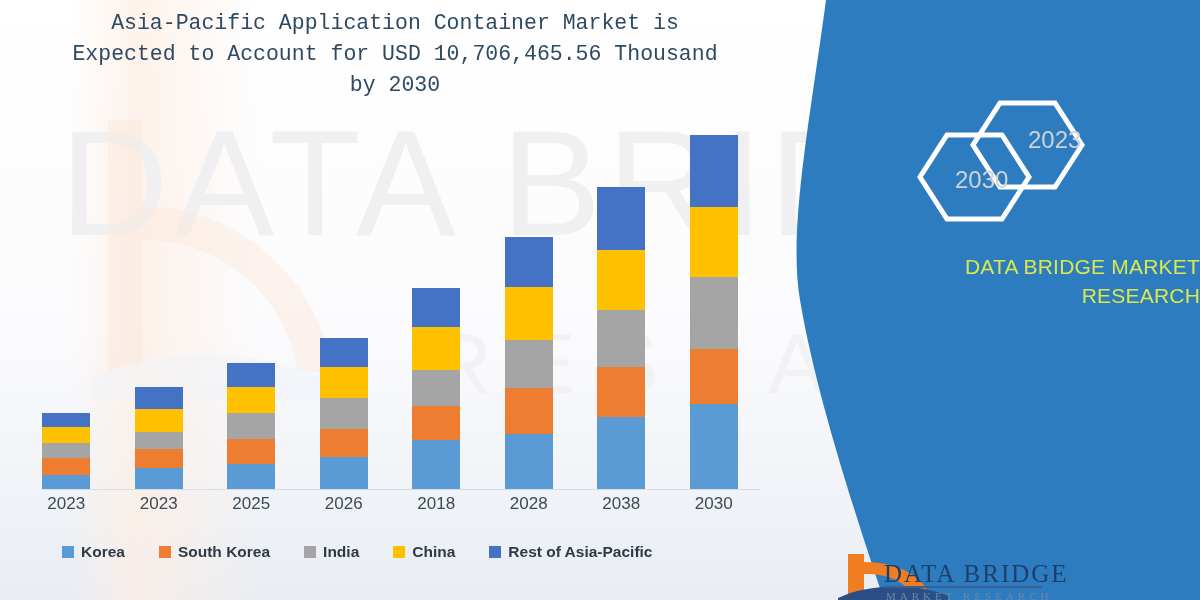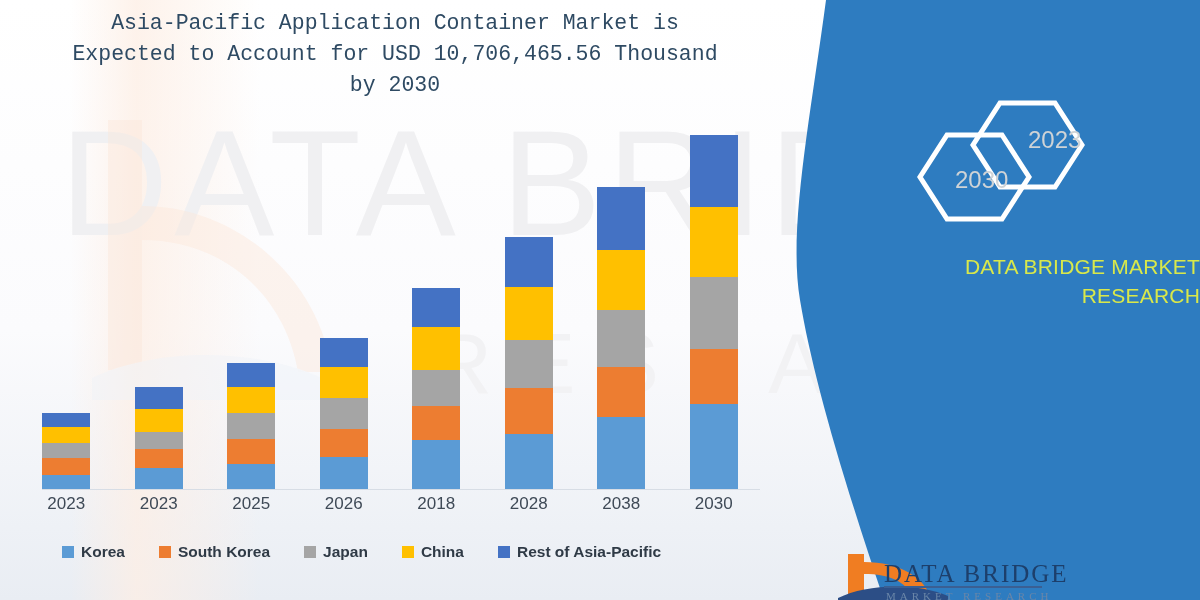--- a/index.html
+++ b/index.html
@@ -184,21 +184,21 @@
         <div class="lg-item">
           <span class="lg-swatch" style="background: rgb(91, 155, 213);"></span>
           <span class="lg-label">Korea</span>
         </div>
         <div class="lg-item">
           <span class="lg-swatch" style="background: rgb(237, 125, 49);"></span>
           <span class="lg-label">South Korea</span>
         </div>
         <div class="lg-item">
           <span class="lg-swatch" style="background: rgb(165, 165, 165);"></span>
-          <span class="lg-label">Japan</span>
+          <span class="lg-label">India</span>
         </div>
         <div class="lg-item">
           <span class="lg-swatch" style="background: rgb(255, 192, 0);"></span>
           <span class="lg-label">China</span>
         </div>
         <div class="lg-item">
           <span class="lg-swatch" style="background: rgb(68, 114, 196);"></span>
           <span class="lg-label">Rest of Asia-Pacific</span>
         </div>
       </div>

